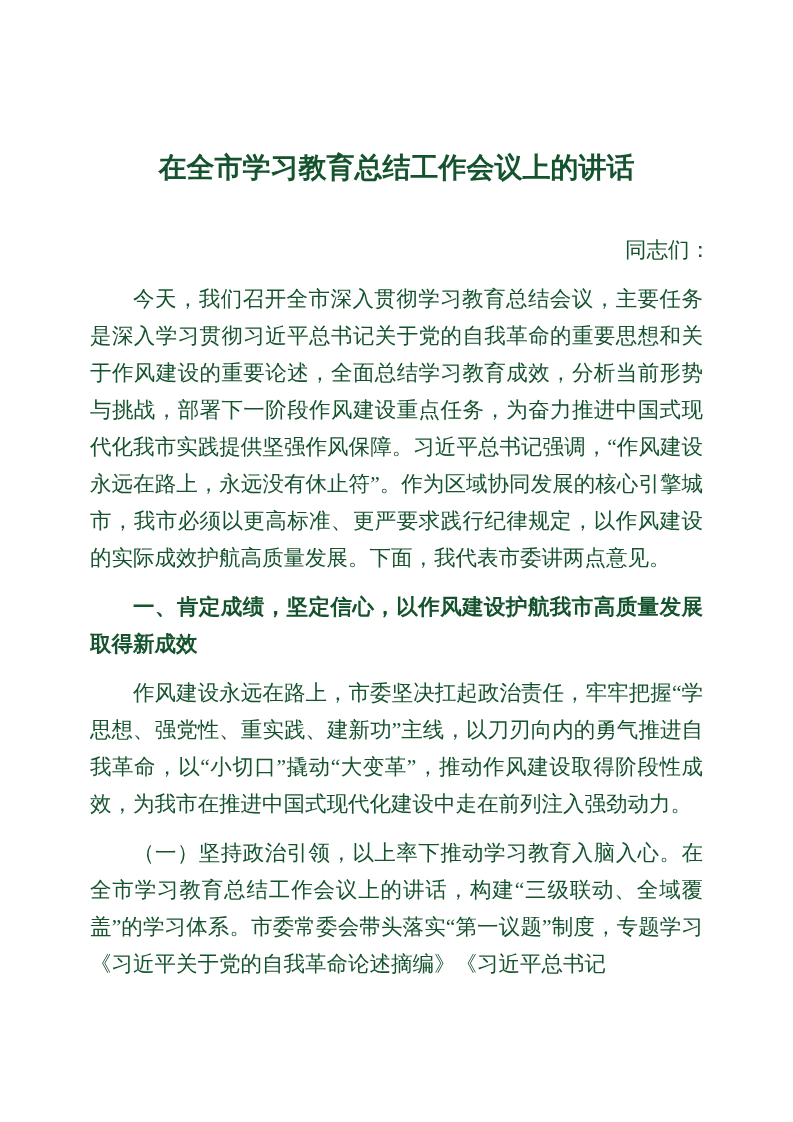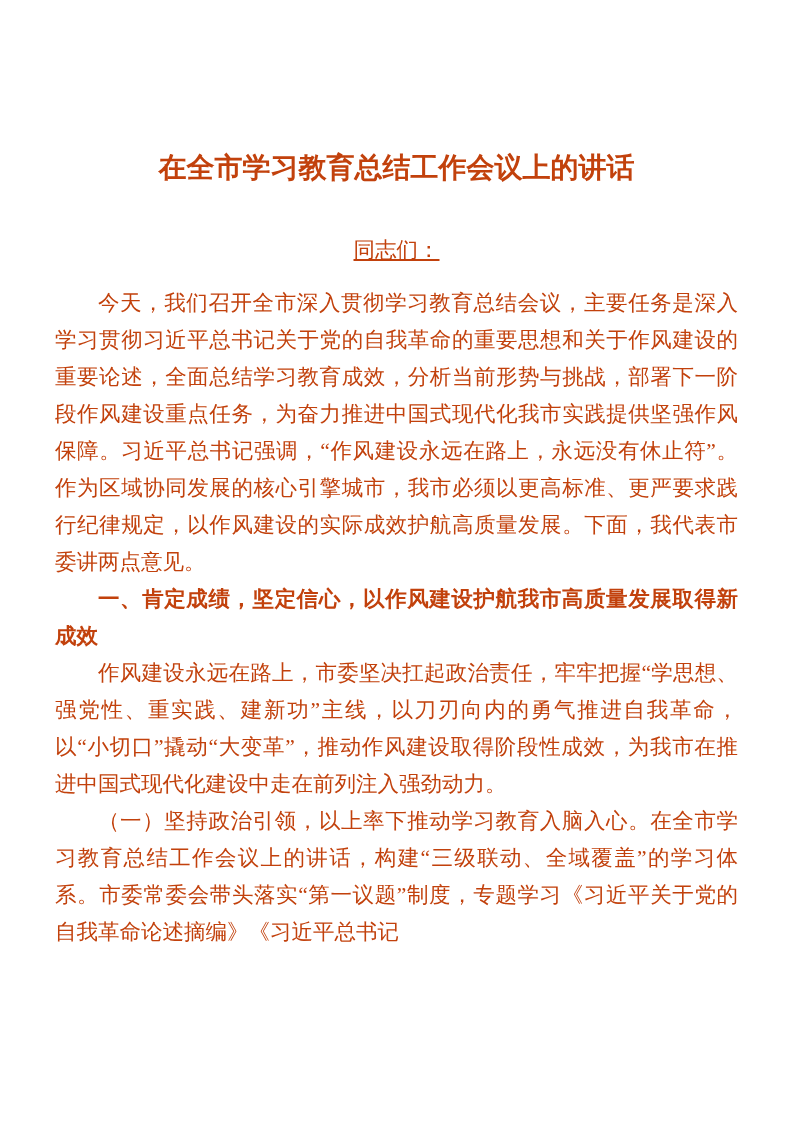--- a/index.html
+++ b/index.html
@@ -6,43 +6,42 @@
     margin: 0;
     padding: 0;
     background: #ffffff;
   }
   .page {
     position: relative;
     width: 793px;
     height: 1122px;
     margin: 0 auto;
     background: #ffffff;
-    color: #c2410c;
+    color: #14532d;
     box-sizing: border-box;
-    padding: 0 55px;
+    padding: 0 78px;
     overflow: hidden;
     font-family: "Liberation Serif", "DejaVu Serif", serif;
   }
   .title {
     margin: 148px 0 44px 0;
     font-size: 28px;
     line-height: 40px;
     font-weight: bold;
     text-align: center;
     letter-spacing: 0;
   }
   .salutation {
-    margin: 16px;
+    margin: 4px;
     font-size: 21.5px;
     line-height: 37px;
-    text-align: center;
-    text-decoration: underline;
+    text-align: right;
   }
   .para {
-    margin: 0;
+    margin: 12px;
     font-size: 21.5px;
     line-height: 37px;
     text-align: justify;
     text-justify: inter-ideograph;
     text-indent: 2em;
     word-break: break-all;
     overflow-wrap: break-word;
   }
   .para.heading {
     font-weight: bold;

